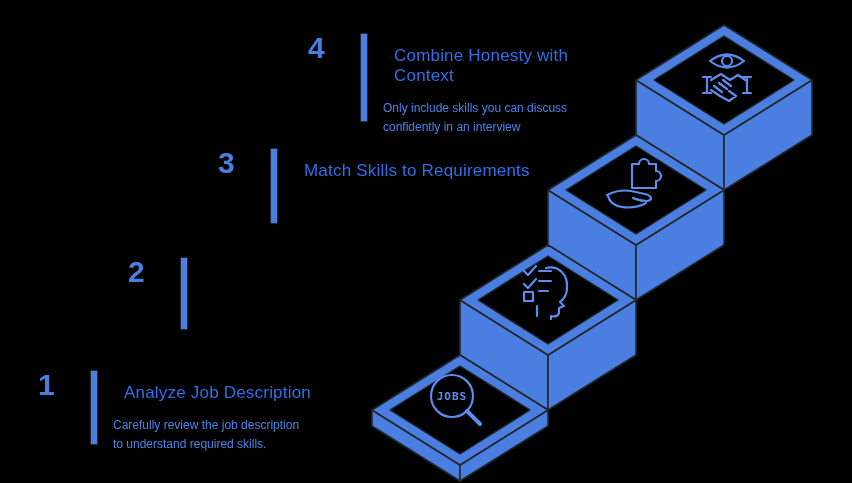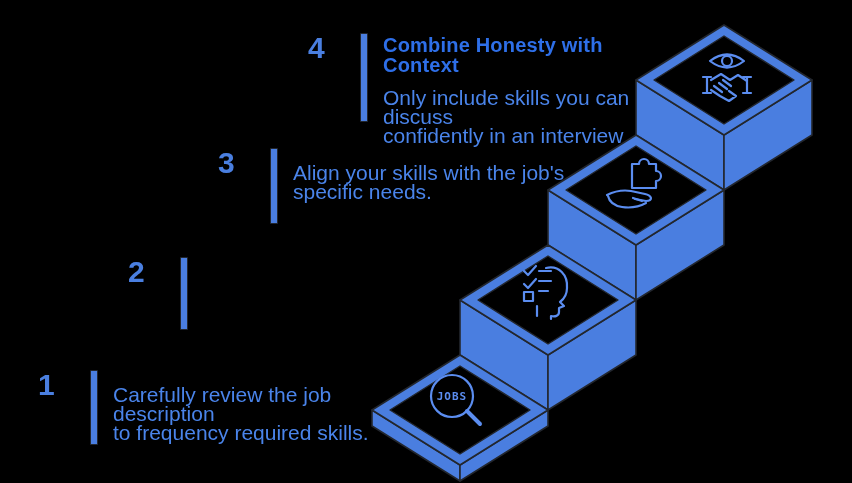--- a/index.html
+++ b/index.html
@@ -30,23 +30,23 @@
        border-radius:1px;margin-right:15px;flex:none;}
   .step-1 .bar{height:73px}
   .step-2 .bar{height:71px}
   .step-3 .bar{height:74px}
   .step-4 .bar{height:87px}
   .step-1{left:38px;top:370px}
   .step-2{left:128px;top:257px}
   .step-3{left:218px;top:148px}
   .step-4{left:308px;top:33px}
   .texts{padding-top:2px;width:295px;}
-  .title{margin:0;font-size:20px;line-height:20px;font-weight:700;letter-spacing:.2px;
+  .title{margin:11px;font-size:17px;line-height:20px;font-weight:400;letter-spacing:.2px;
          color:var(--title-blue);white-space:pre-line;}
-  .desc{margin:13px 0 0 0;font-size:21px;line-height:19px;color:var(--desc-blue);
+  .desc{margin:13px 0 0 0;font-size:12px;line-height:19px;color:var(--desc-blue);
         white-space:pre-line;}
 </style>
 </head>
 <body>
 
 <div class="canvas">
 
   <svg class="stairs" viewBox="0 0 852 483">
 
     <g>
@@ -116,34 +116,34 @@
 Context</h3>
       <p class="desc">Only include skills you can discuss
 confidently in an interview</p>
     </div>
   </div>
 
   <div class="step step-3">
     <div class="num">3</div>
     <div class="bar"></div>
     <div class="texts">
-      <p class="desc">Align your skills with the job's
-specific needs.</p>
+      <h3 class="title">Match Skills to Requirements</h3>
     </div>
   </div>
 
   <div class="step step-2">
     <div class="num">2</div>
     <div class="bar"></div>
     <div class="texts">
     </div>
   </div>
 
   <div class="step step-1">
     <div class="num">1</div>
     <div class="bar"></div>
     <div class="texts">
+      <h3 class="title">Analyze Job Description</h3>
       <p class="desc">Carefully review the job description
-to frequency required skills.</p>
+to understand required skills.</p>
     </div>
   </div>
 
 </div>
 
 </body></html>

